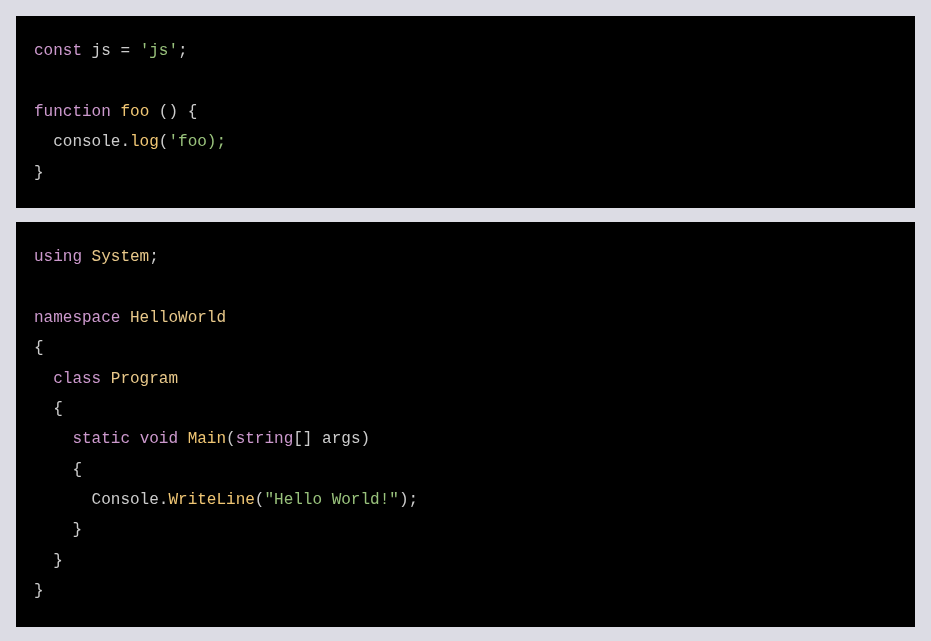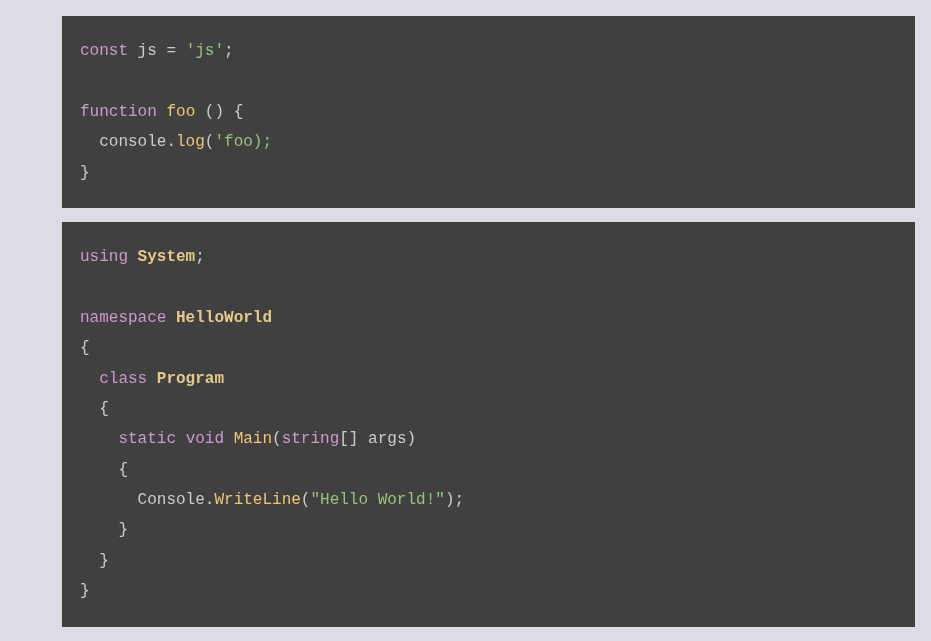--- a/index.html
+++ b/index.html
@@ -4,33 +4,32 @@
   <style>
     * { margin: 0; padding: 0; box-sizing: border-box; }
     body {
       background-color: #dcdce4;
       font-family: "Consolas", "Monaco", "Courier New", monospace;
       font-size: 16px;
       padding: 16px;
       width: 931px;
     }
     .code-block {
-      background-color: #404040;
+      background-color: #000000;
       padding: 20px 18px;
       margin-bottom: 14px;
       line-height: 1.9;
       color: #cccccc;
       white-space: pre;
       overflow-x: auto;
-      margin-left: 46px;
     }
     .code-block:last-child { margin-bottom: 0; }
     .kw   { color: #cc99cd; }
     .fn   { color: #f0c674; }
     .str  { color: #99c27c; }
-    .cls  { color: #e8c88a; font-weight: bold; }
+    .cls  { color: #e8c88a; }
     .plain{ color: #cccccc; }
   </style>
 </head>
 <body>
 
 <div class="code-block" id="block-0"><div><span class="kw">const </span><span class="plain">js </span><span class="plain">= </span><span class="str">'js'</span><span class="plain">;</span></div><div>&nbsp;</div><div><span class="kw">function </span><span class="fn">foo </span><span class="plain">() {</span></div><div><span class="plain">  console.</span><span class="fn">log</span><span class="plain">(</span><span class="str">'foo);</span></div><div><span class="plain">}</span></div></div>
 <div class="code-block" id="block-1"><div><span class="kw">using </span><span class="cls">System</span><span class="plain">;</span></div><div>&nbsp;</div><div><span class="kw">namespace </span><span class="cls">HelloWorld</span></div><div><span class="plain">{</span></div><div><span class="plain">  </span><span class="kw">class </span><span class="cls">Program</span></div><div><span class="plain">  {</span></div><div><span class="plain">    </span><span class="kw">static </span><span class="kw">void </span><span class="fn">Main</span><span class="plain">(</span><span class="kw">string</span><span class="plain">[] args)</span></div><div><span class="plain">    {</span></div><div><span class="plain">      Console.</span><span class="fn">WriteLine</span><span class="plain">(</span><span class="str">"Hello World!"</span><span class="plain">);</span></div><div><span class="plain">    }</span></div><div><span class="plain">  }</span></div><div><span class="plain">}</span></div></div>
 
 </body></html>

